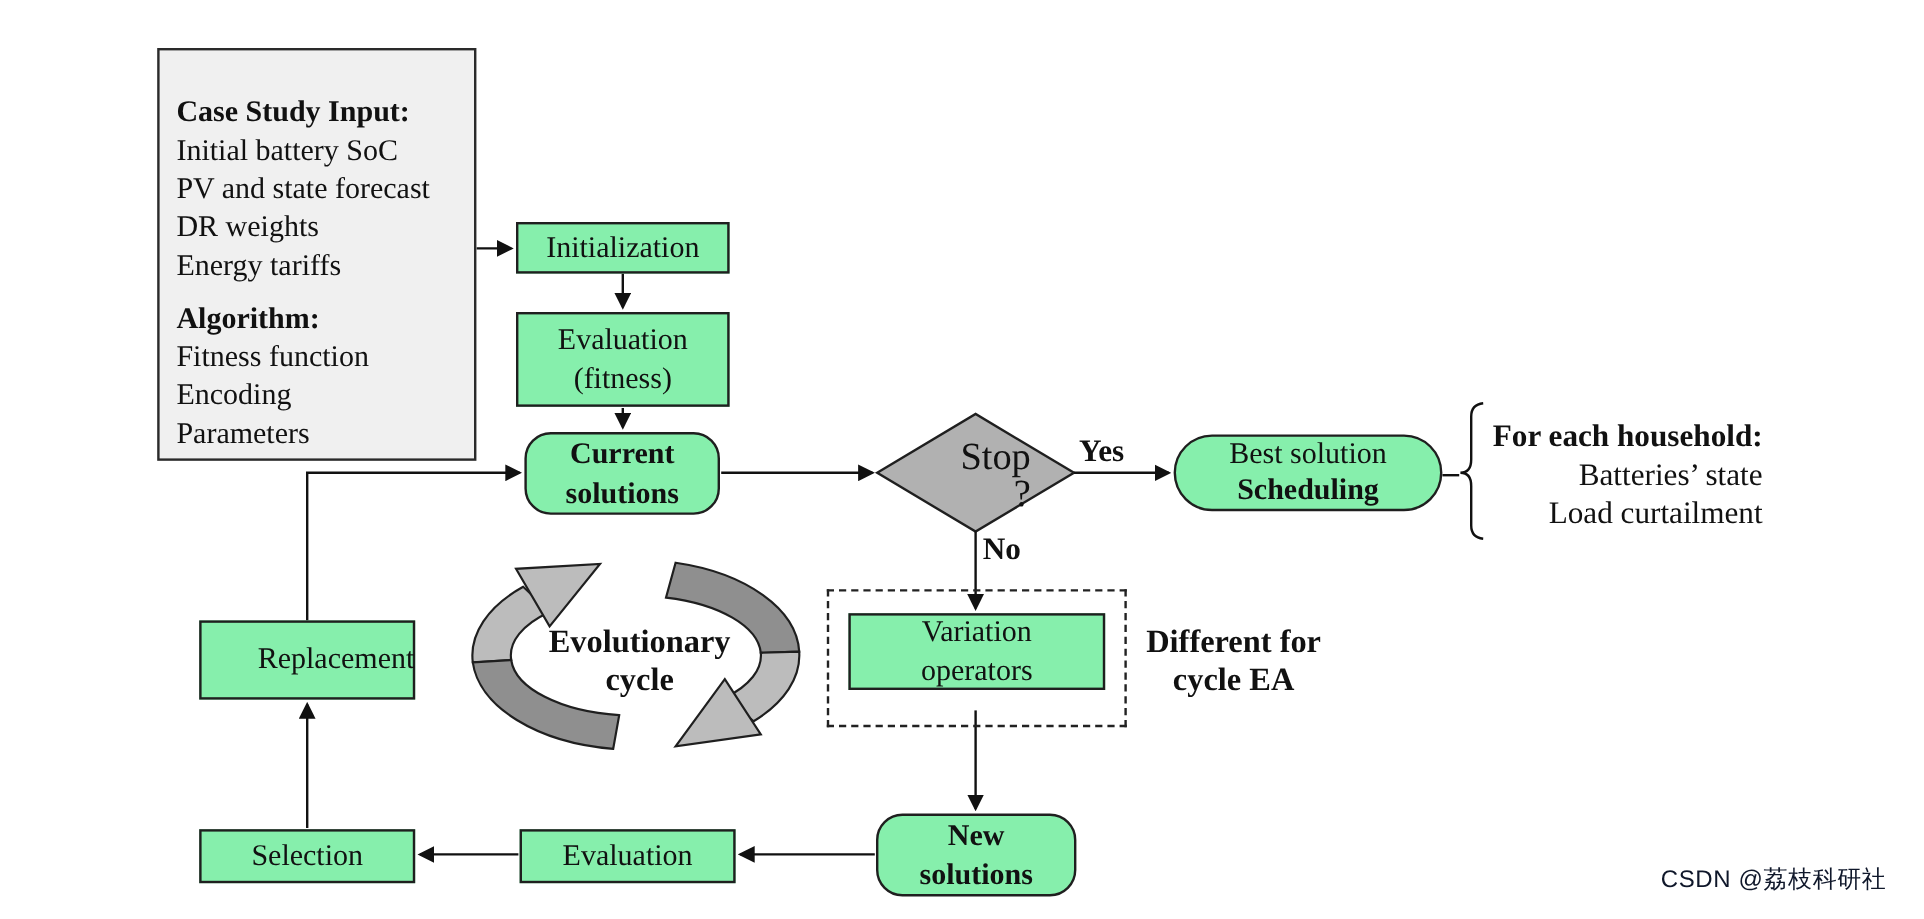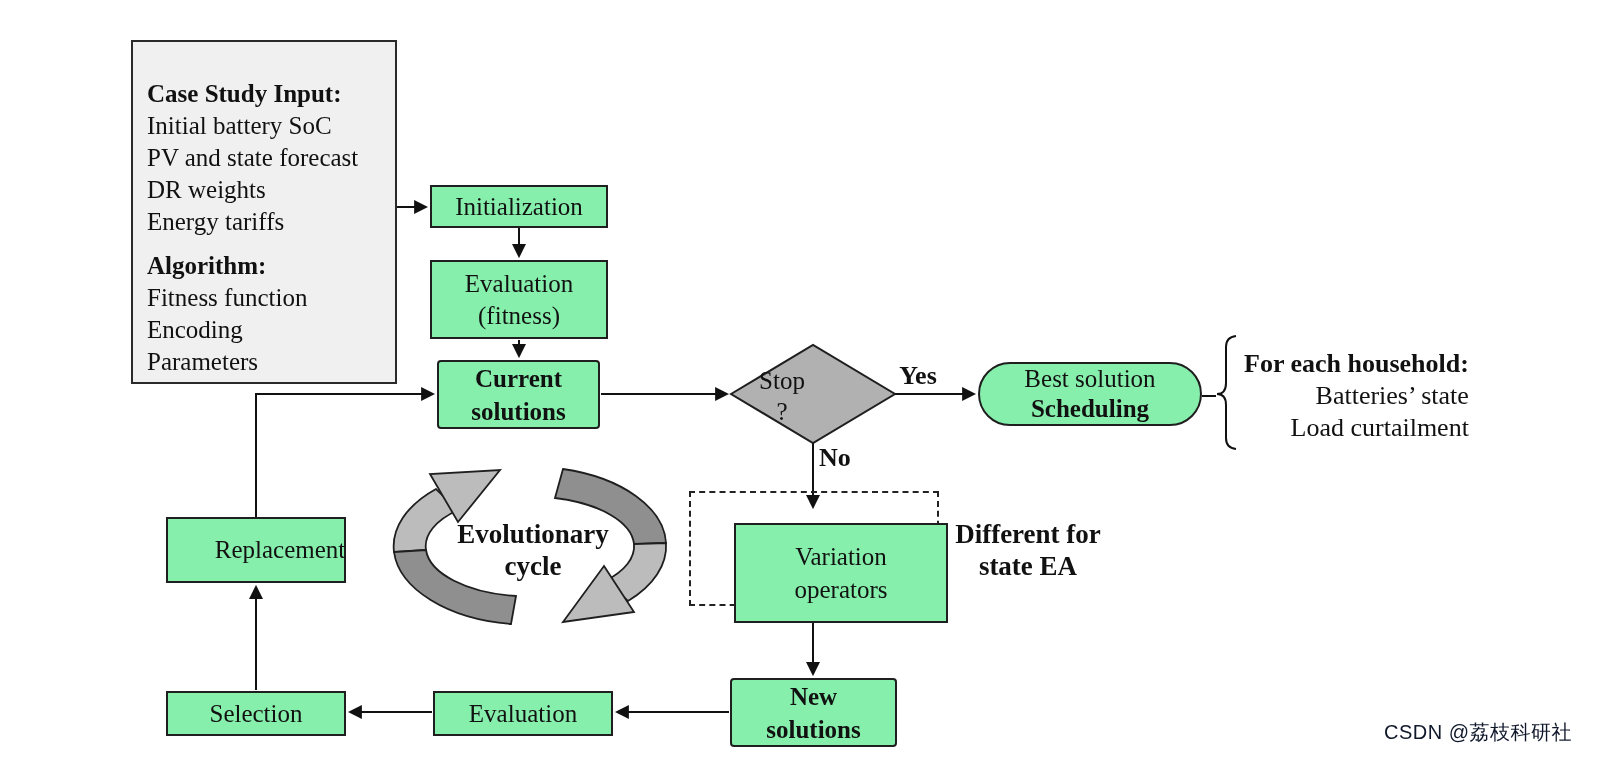--- a/index.html
+++ b/index.html
@@ -7,21 +7,21 @@
     width:1603px;height:766px;position:relative;background:#ffffff;overflow:hidden;
     font-family:"Liberation Serif","DejaVu Serif",serif;color:#111;
   }
   .abs{position:absolute;}
   svg.layer{position:absolute;left:0;top:0;width:1603px;height:766px;}
   .node{
     position:absolute;background:#86efac;border:2px solid #1f1f1f;box-sizing:border-box;
     display:flex;flex-direction:column;align-items:center;justify-content:center;
     font-size:25px;line-height:32px;text-align:center;
   }
-  .rounded{border-radius:4px;}
+  .rounded{border-radius:22px;}
   .pill{border-radius:33px;}
   .bold{font-weight:bold;}
   .case-box{
     position:absolute;left:131px;top:40px;width:266px;height:344px;box-sizing:border-box;
     background:#f0f0f0;border:2px solid #2a2a2a;padding:36px 0 0 14px;
     font-size:25px;line-height:32px;
   }
   .case-box .gap{margin-top:12px;}
   .edge-label{position:absolute;font-weight:bold;font-size:26px;line-height:28px;}
   .annot{position:absolute;font-size:26px;line-height:32px;text-align:right;}
@@ -93,32 +93,32 @@
 <div class="node" style="left:430px;top:260px;width:178px;height:79px;">
   <div>Evaluation</div>
   <div>(fitness)</div>
 </div>
 
 <div class="node rounded bold" style="left:437px;top:360px;width:163px;height:69px;line-height:33px;">
   <div>Current</div>
   <div>solutions</div>
 </div>
 
-<div class="abs" style="left:732px;top:365px;width:100px;text-align:center;font-size:25px;line-height:31px;">
+<div class="abs" style="left:759px;top:365px;width:100px;text-align:right;font-size:32px;line-height:31px;">
   <div>Stop</div>
   <div>?</div>
 </div>
 
 <div class="node pill" style="left:978px;top:362px;width:224px;height:64px;line-height:30px;">
   <div>Best solution</div>
   <div class="bold">Scheduling</div>
 </div>
 
 <div class="dashed-box"></div>
-<div class="node" style="left:734px;top:511px;width:214px;height:100px;line-height:33px;margin-top:12px;">
+<div class="node" style="left:707px;top:511px;width:214px;height:64px;line-height:33px;">
   <div>Variation</div>
   <div>operators</div>
 </div>
 
 <div class="node rounded bold" style="left:730px;top:678px;width:167px;height:69px;line-height:33px;">
   <div>New</div>
   <div>solutions</div>
 </div>
 
 <div class="node" style="left:433px;top:691px;width:180px;height:45px;">
@@ -137,21 +137,21 @@
 <div class="edge-label" style="left:819px;top:444px;width:60px;">No</div>
 
 <div class="annot" style="left:1244px;top:348px;">
   <div class="bold">For each household:</div>
   <div>Batteries’ state</div>
   <div>Load curtailment</div>
 </div>
 
 <div class="annot center" style="left:928px;top:518px;width:200px;">
   <div>Different for</div>
-  <div>state EA</div>
+  <div>cycle EA</div>
 </div>
 
 <div class="annot center" style="left:433px;top:518px;width:200px;">
   <div>Evolutionary</div>
   <div>cycle</div>
 </div>
 
 <div class="watermark">CSDN @荔枝科研社</div>
 
 </body></html>

